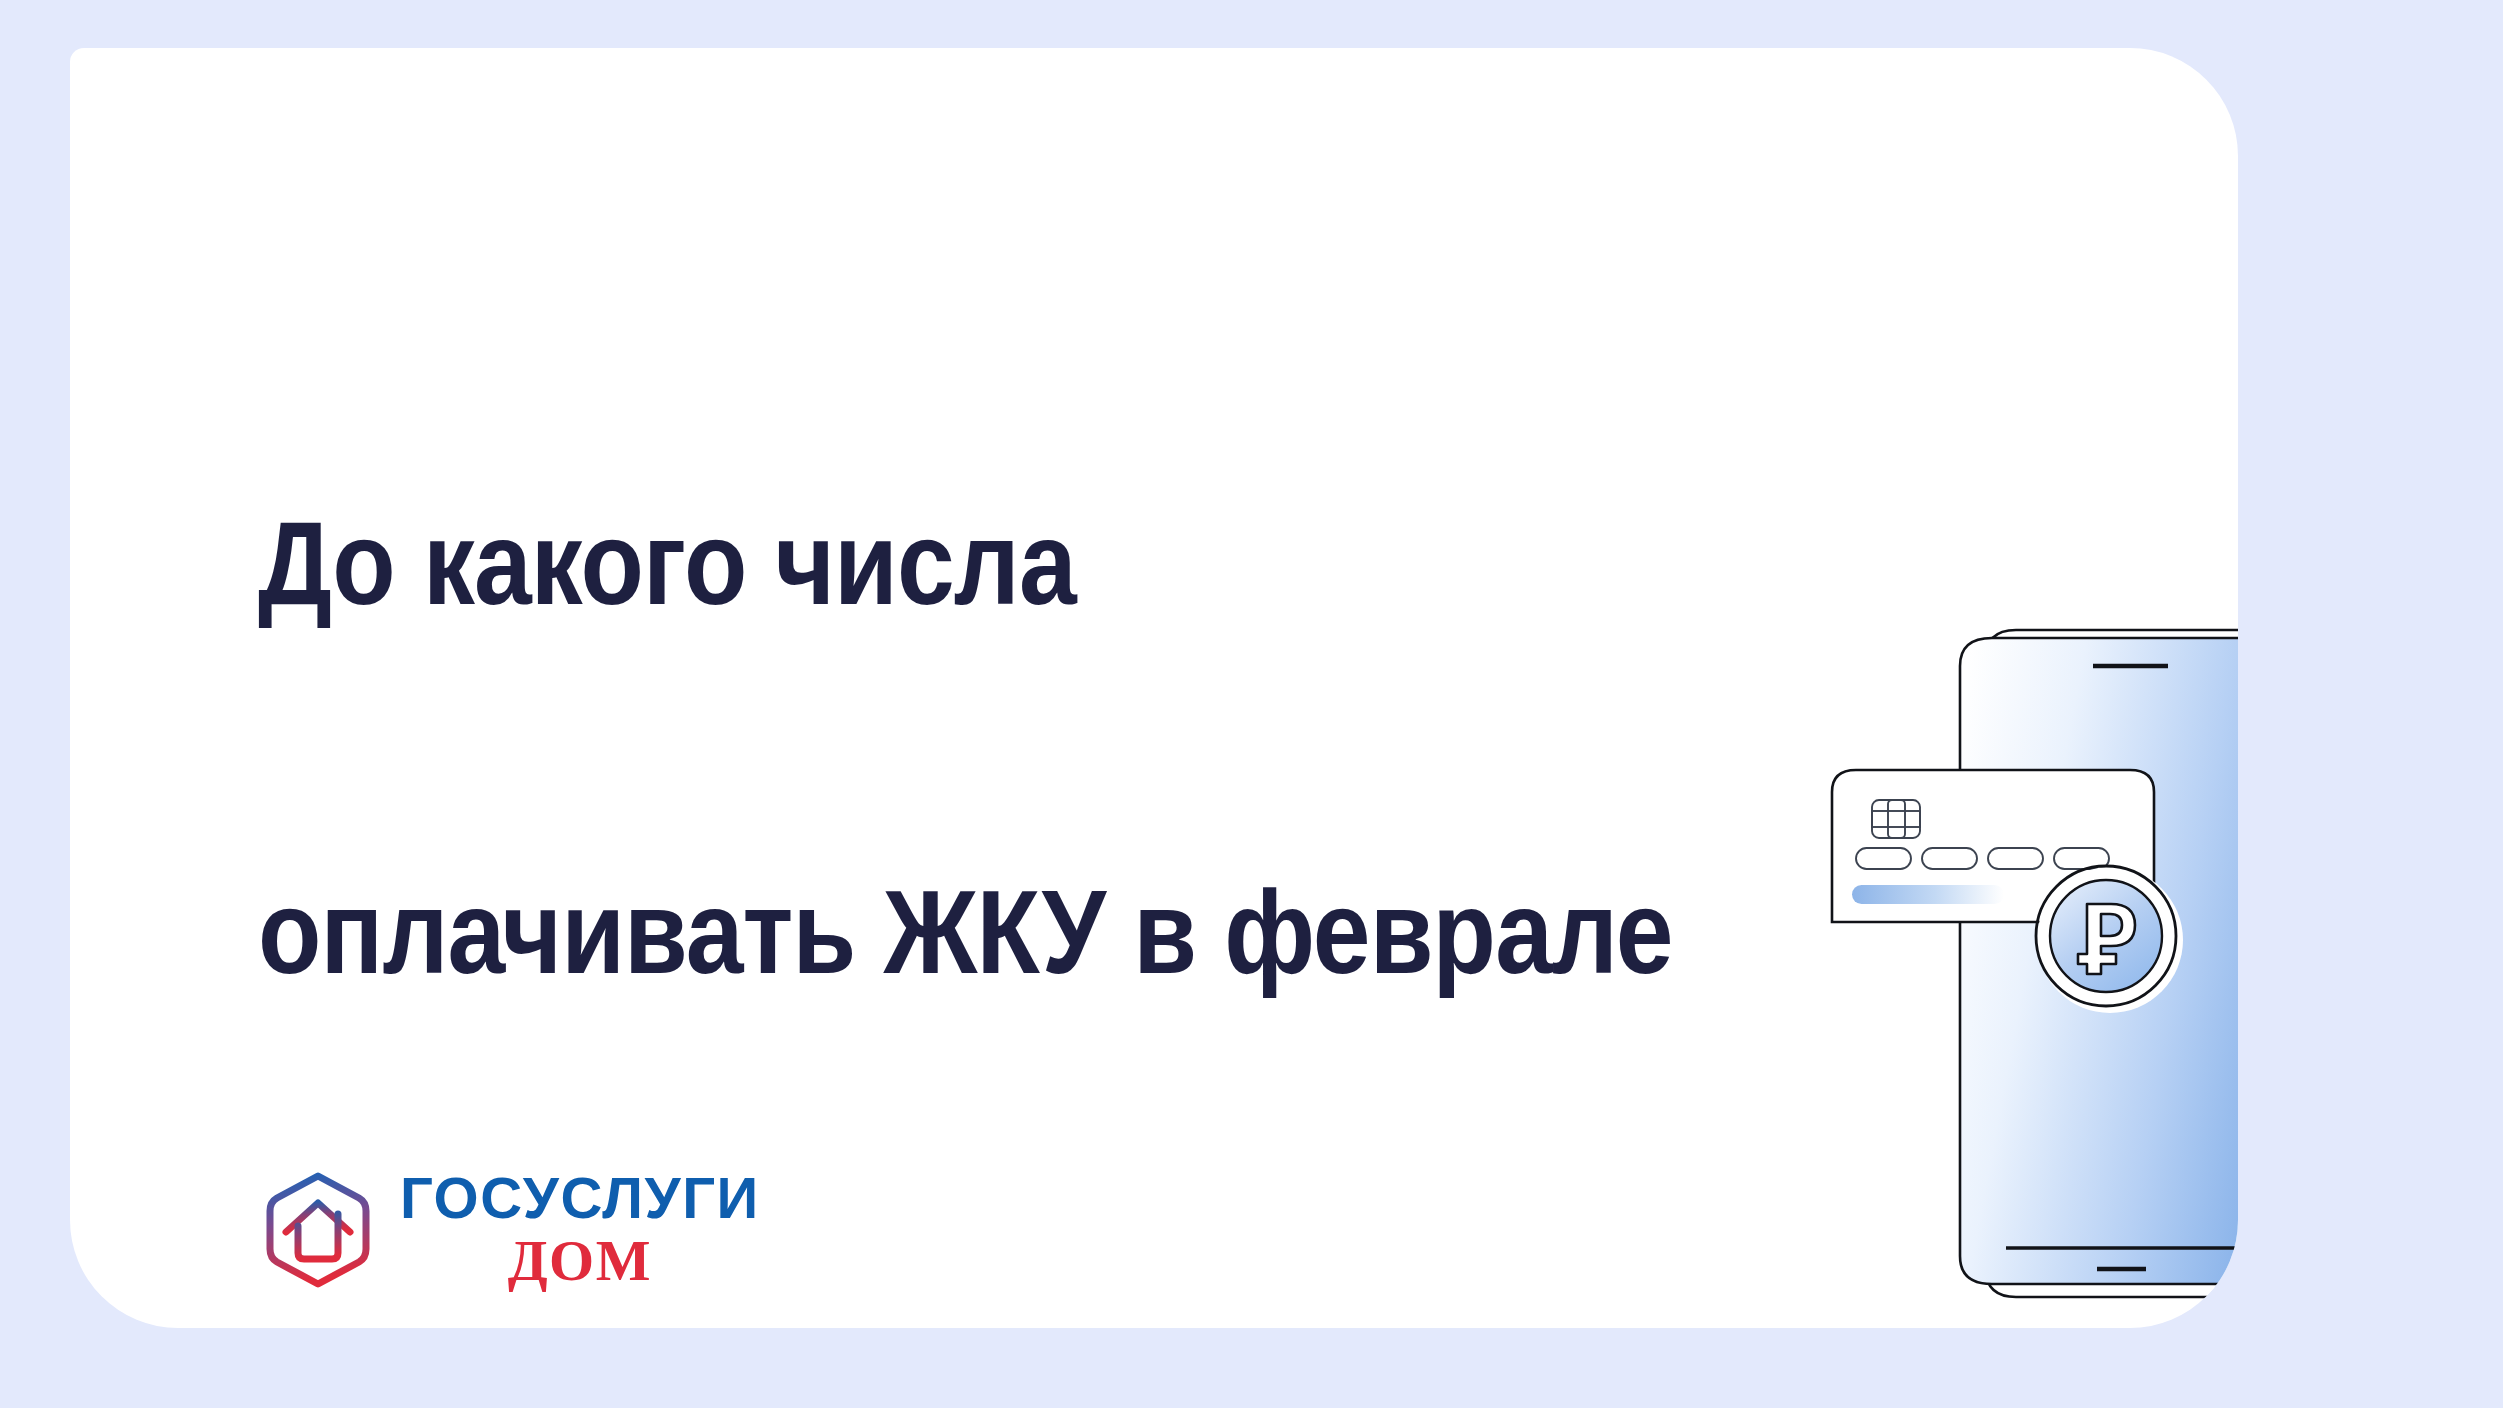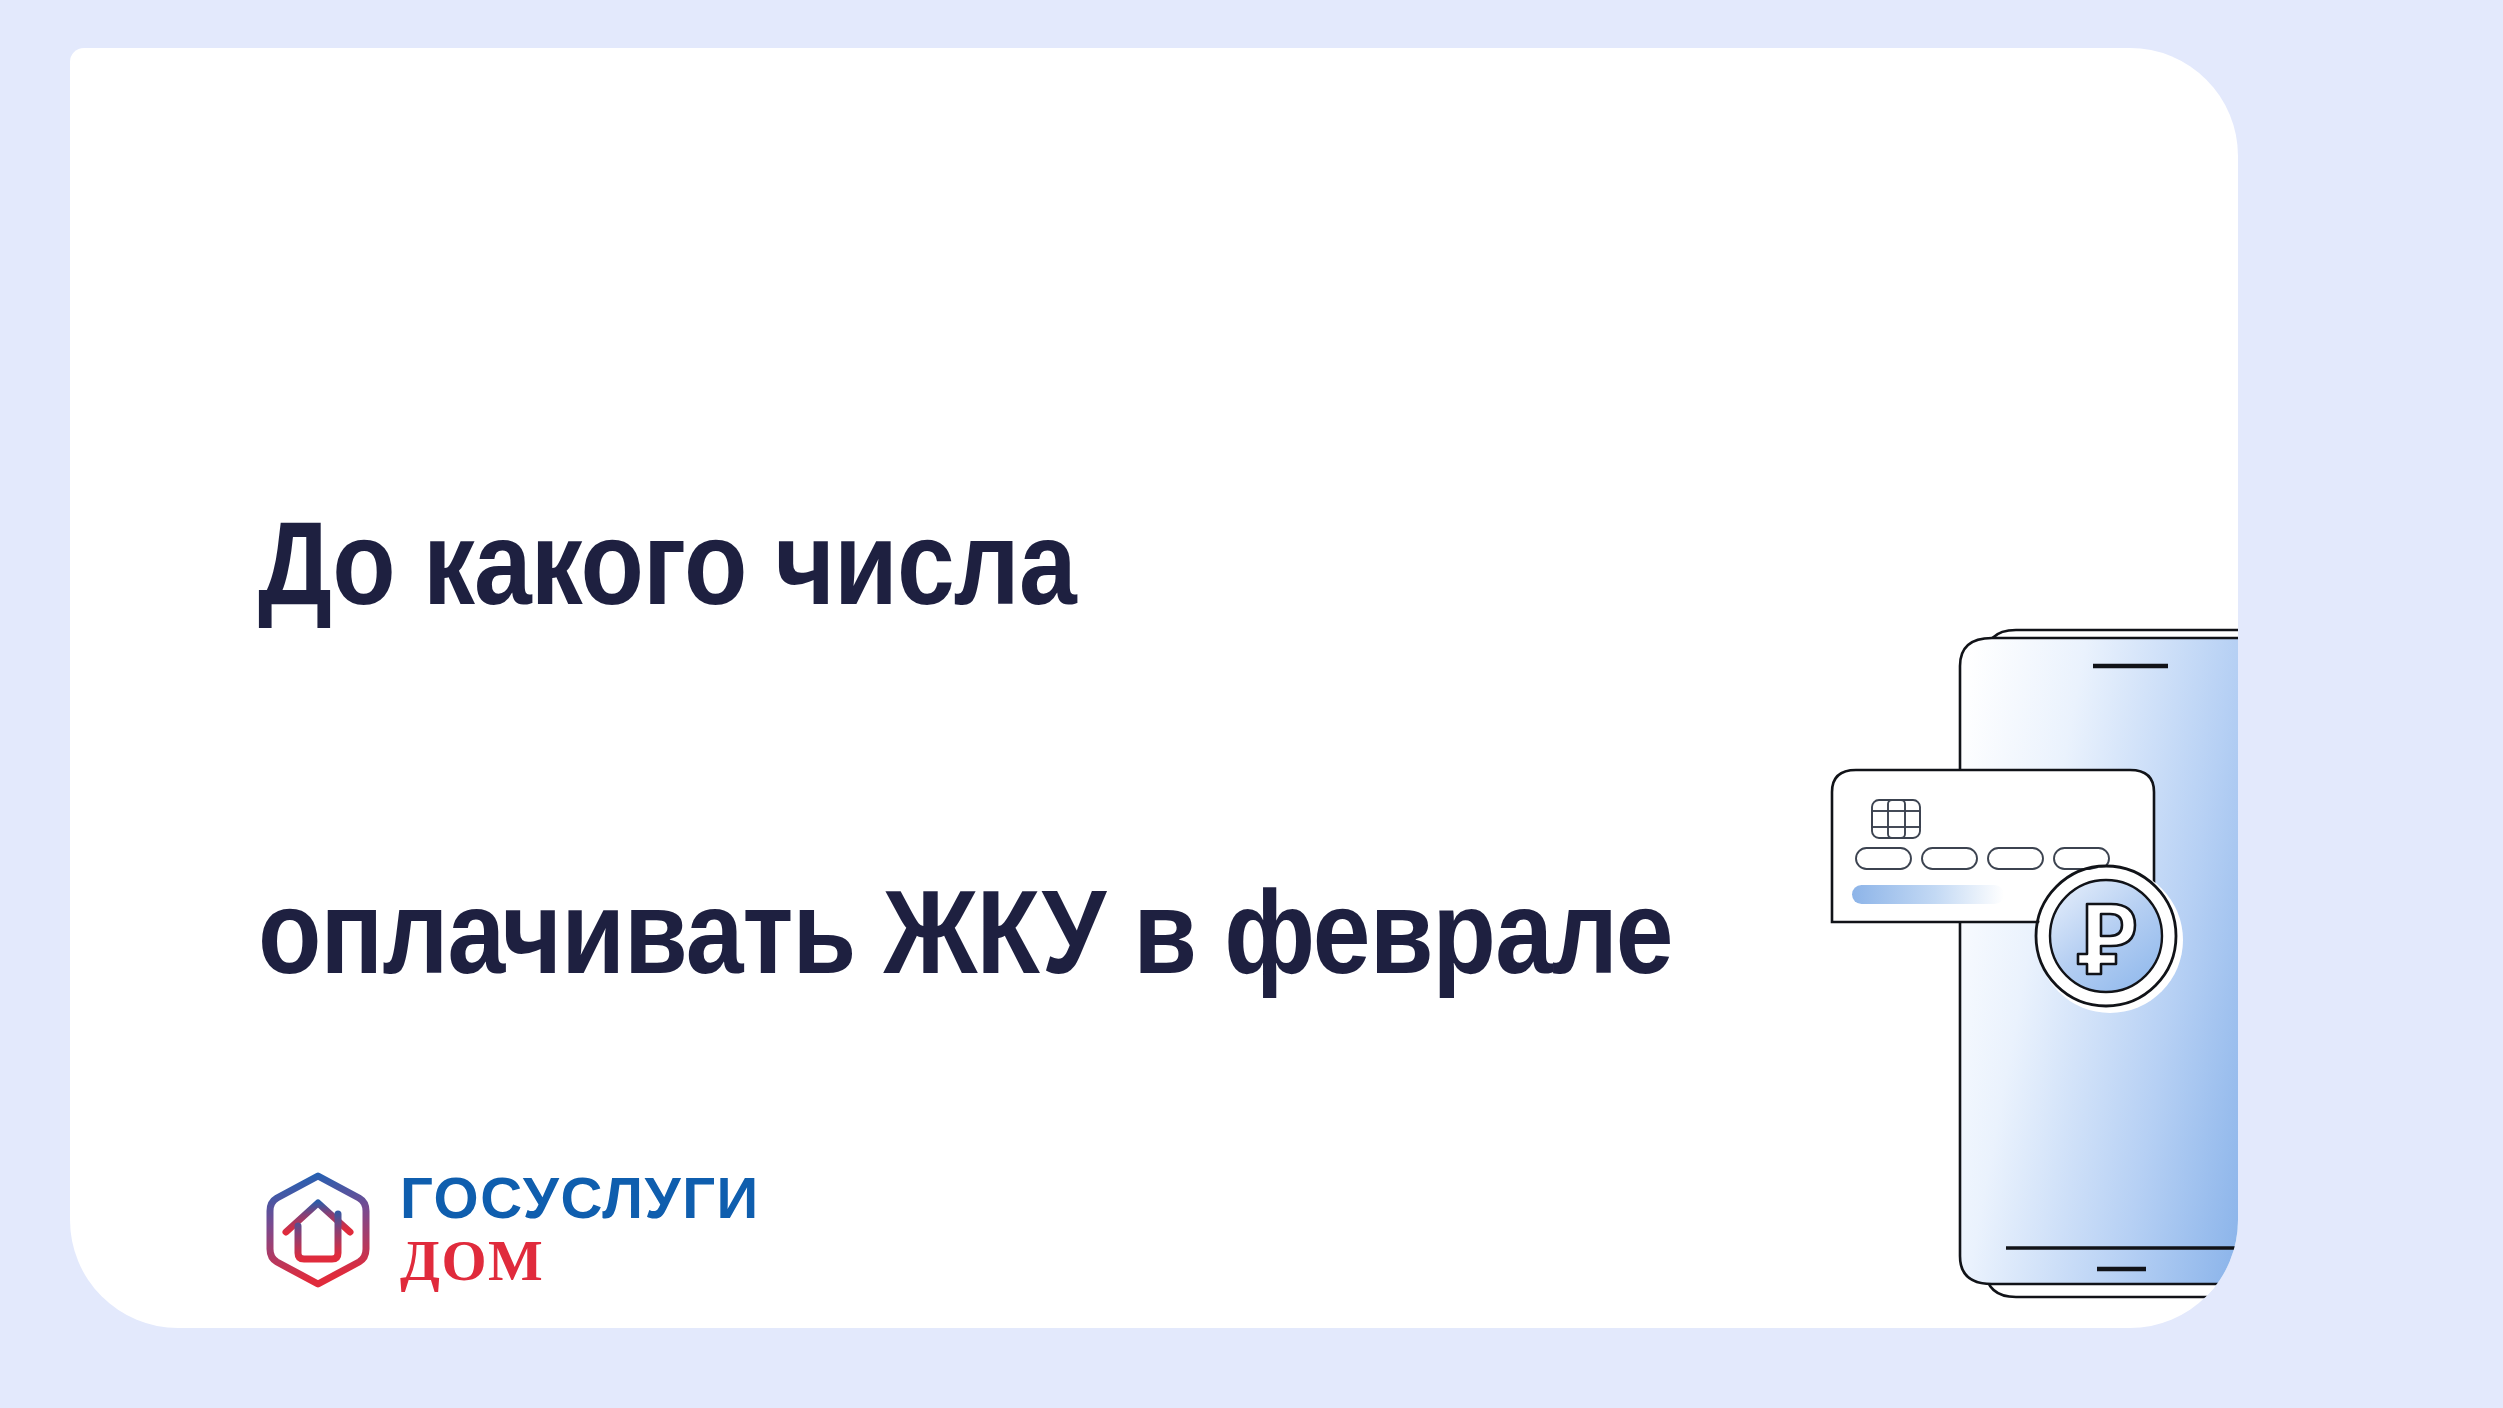--- a/index.html
+++ b/index.html
@@ -64,20 +64,21 @@
   }
   .logo-mark {
     width: 120px;
     height: 120px;
     flex: 0 0 auto;
   }
   .logo-words {
     display: flex;
     flex-direction: column;
     line-height: 0.98;
+    align-items: center;
   }
   .logo-word-1 {
     font-family: "Liberation Sans", sans-serif;
     font-weight: bold;
     font-size: 58px;
     letter-spacing: 1.5px;
     color: #0f5eae;
   }
   .logo-word-2 {
     font-family: Liberation Serif, serif;

